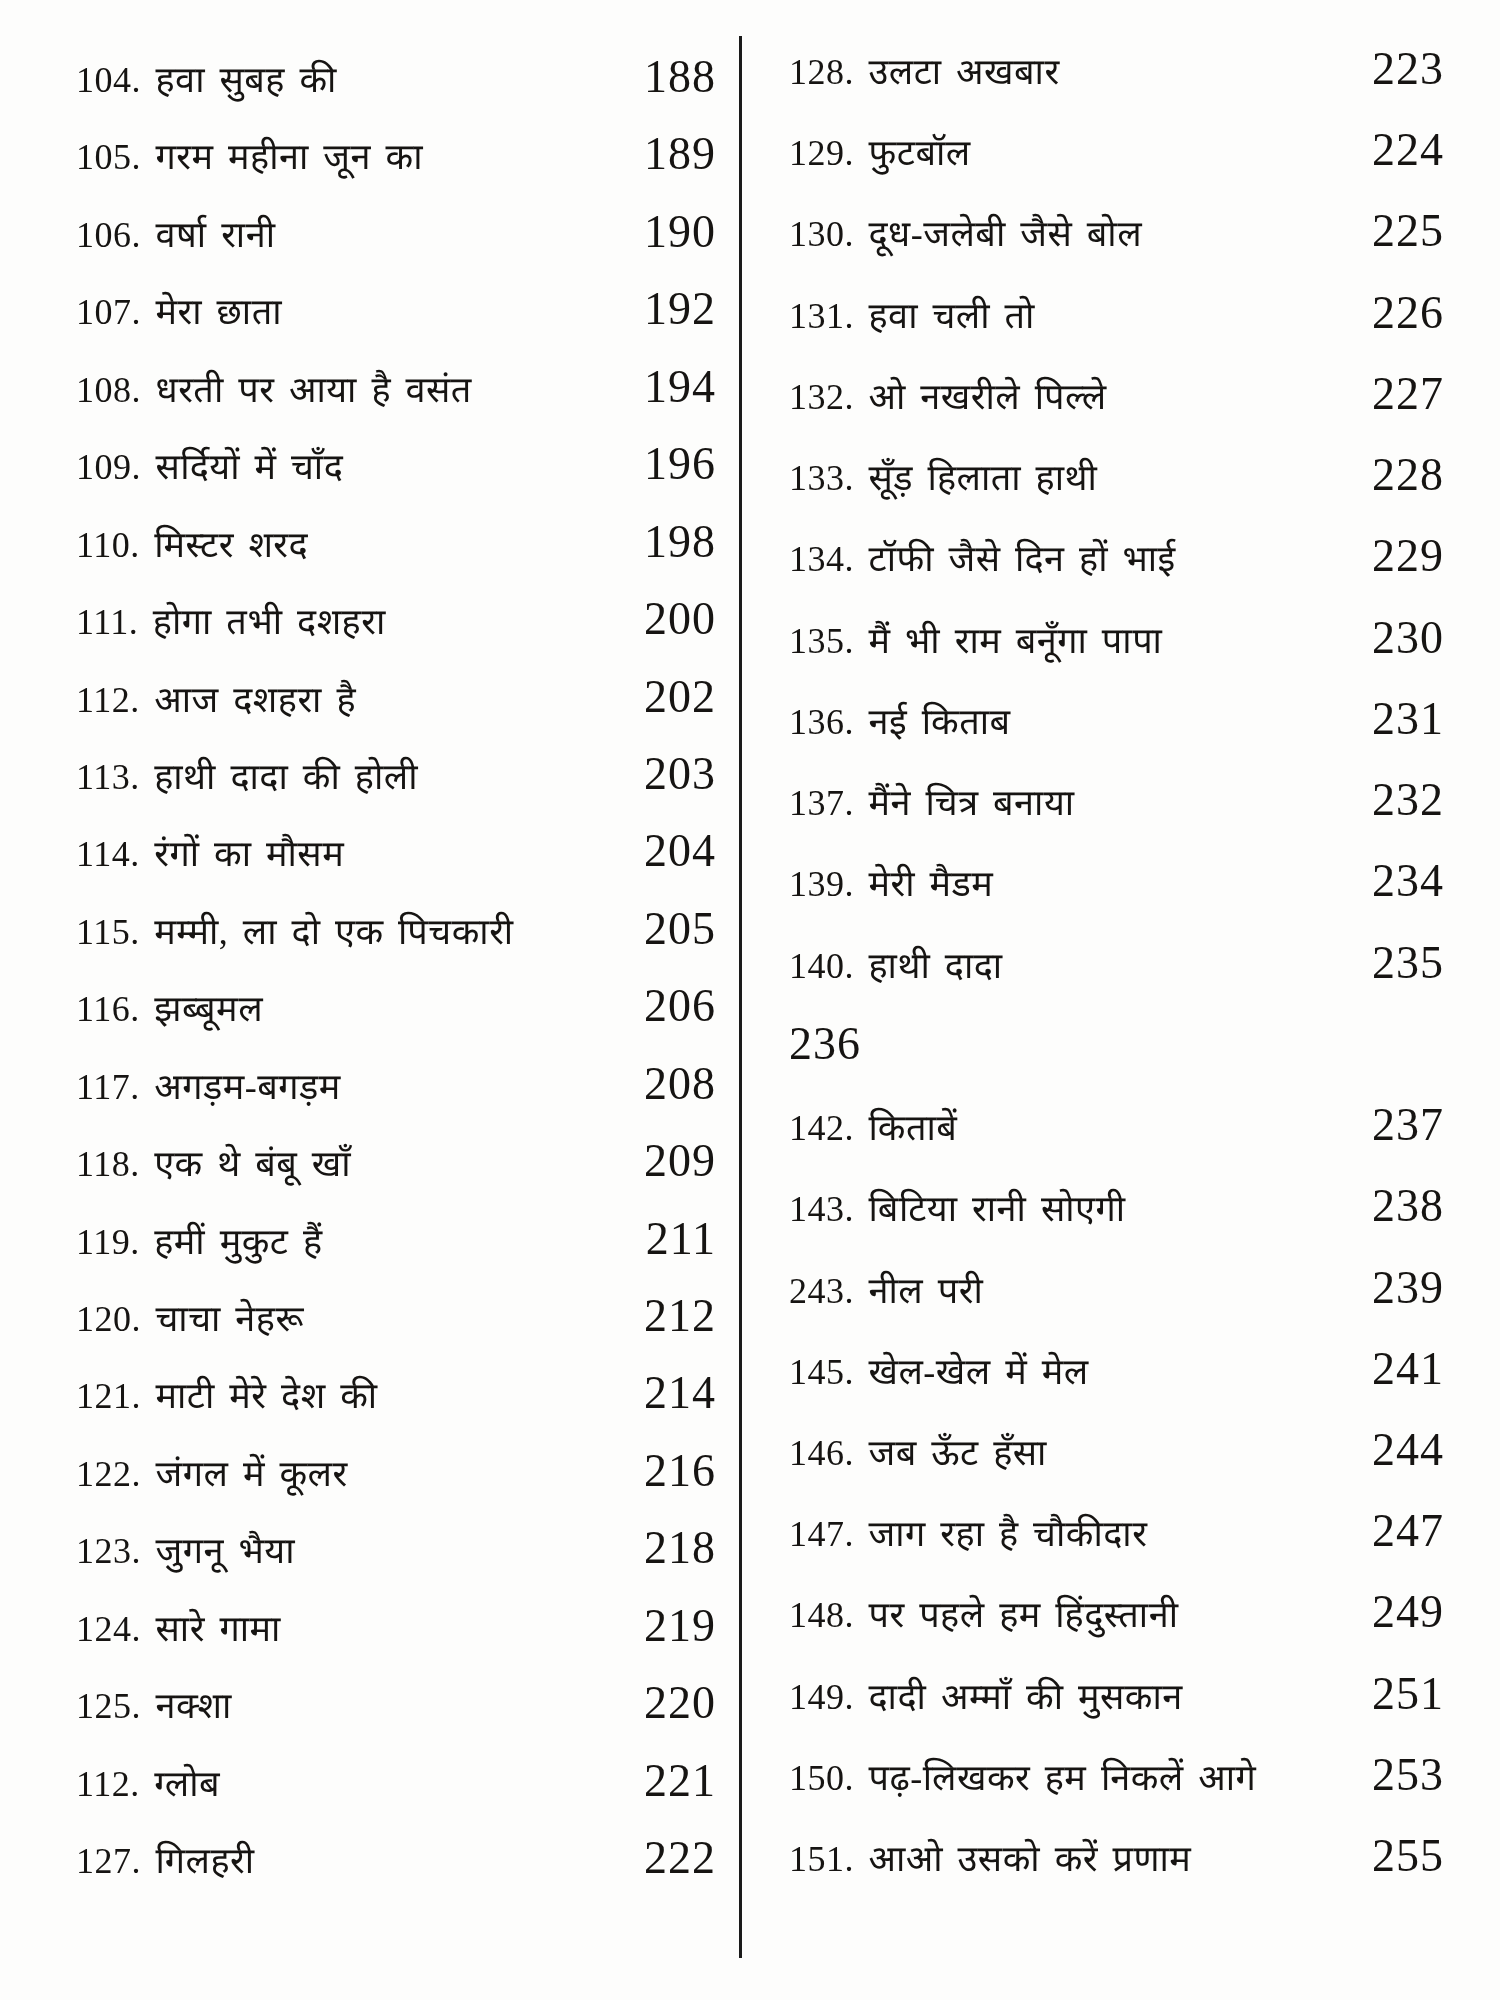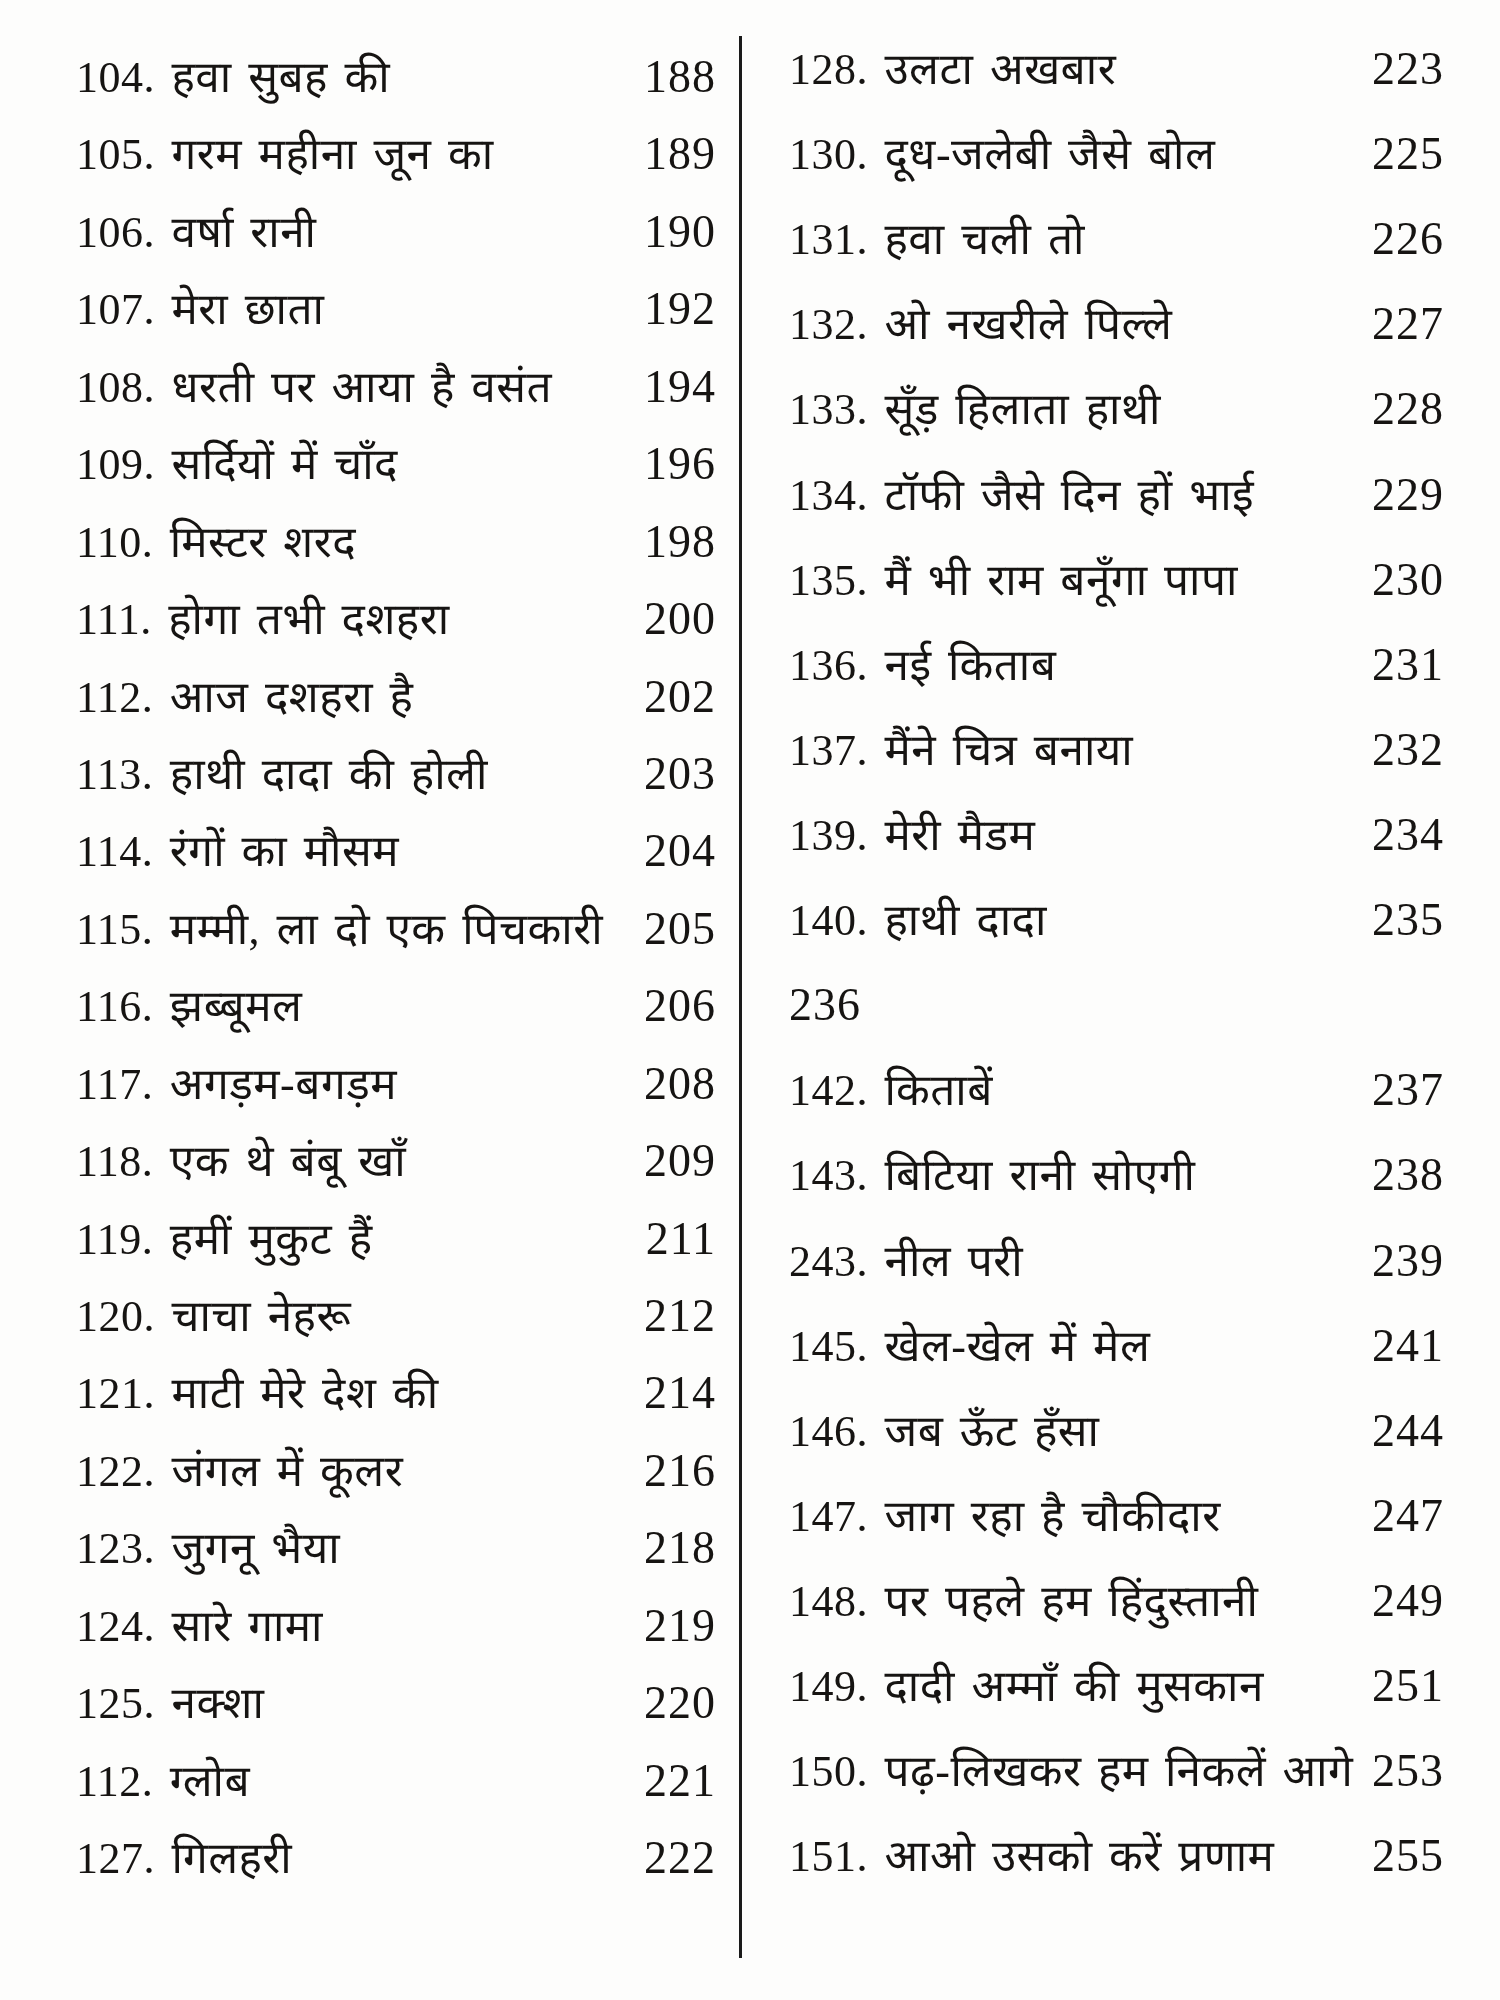--- a/index.html
+++ b/index.html
@@ -43,21 +43,21 @@
     height: 1922px;
     background: #1a1a1a;
   }
   .row {
     display: flex;
     justify-content: space-between;
     align-items: baseline;
     gap: 18px;
   }
   .title {
-    font-size: 44px;
+    font-size: 36px;
     line-height: 1.1;
     white-space: nowrap;
     word-spacing: 5px;
     letter-spacing: 0.5px;
   }
   .pageno {
     font-size: 46px;
     line-height: 1.1;
     text-align: right;
     min-width: 70px;
@@ -189,20 +189,24 @@
     <span class="pageno">222</span>
   </div>
 </div>
   <div class="divider" style="background: rgb(26, 26, 26);"></div>
   <div class="toc-col right">
   <div class="row">
     <span class="title">128. उलटा अखबार</span>
     <span class="pageno">223</span>
   </div>
 
+  <div class="row">
+    <span class="title">129. फुटबॉल</span>
+    <span class="pageno">224</span>
+  </div>
 
   <div class="row">
     <span class="title">130. दूध-जलेबी जैसे बोल</span>
     <span class="pageno">225</span>
   </div>
 
   <div class="row">
     <span class="title">131. हवा चली तो</span>
     <span class="pageno">226</span>
   </div>

